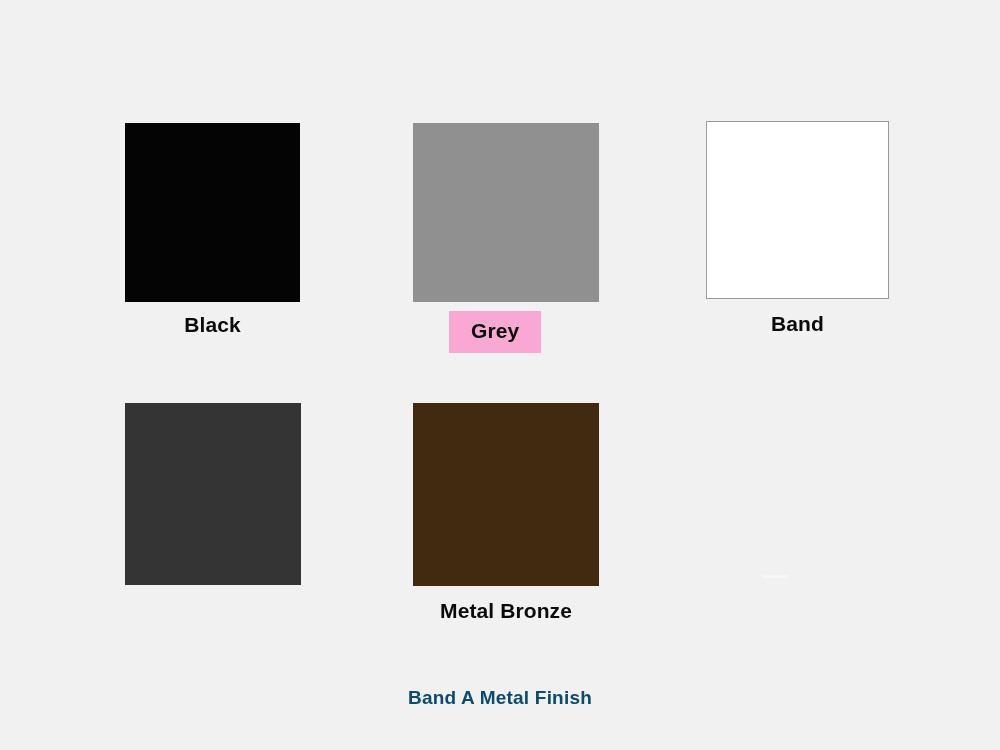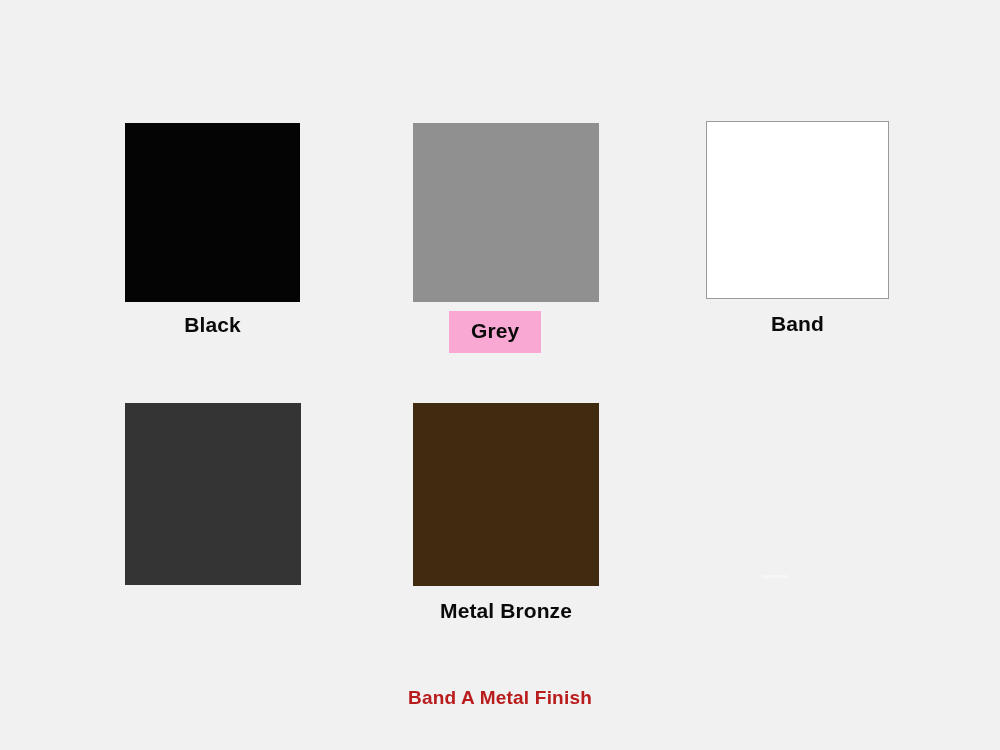--- a/index.html
+++ b/index.html
@@ -58,21 +58,21 @@
   .ghost-mark {
     position: absolute;
     background: #f6f6f6;
     height: 3px;
   }
 
   #figure-title {
     position: absolute;
     font-size: 19px;
     font-weight: bold;
-    color: #b91c1c;
+    color: #0c4a6e;
     white-space: nowrap;
     letter-spacing: 0.2px;
   }
 </style>
 </head>
 <body style="background: rgb(241, 241, 241);">
 
 <div id="stage">
 
   <div class="swatch-cell" style="left:125px; top:123px; width:175px; height:179px;">

